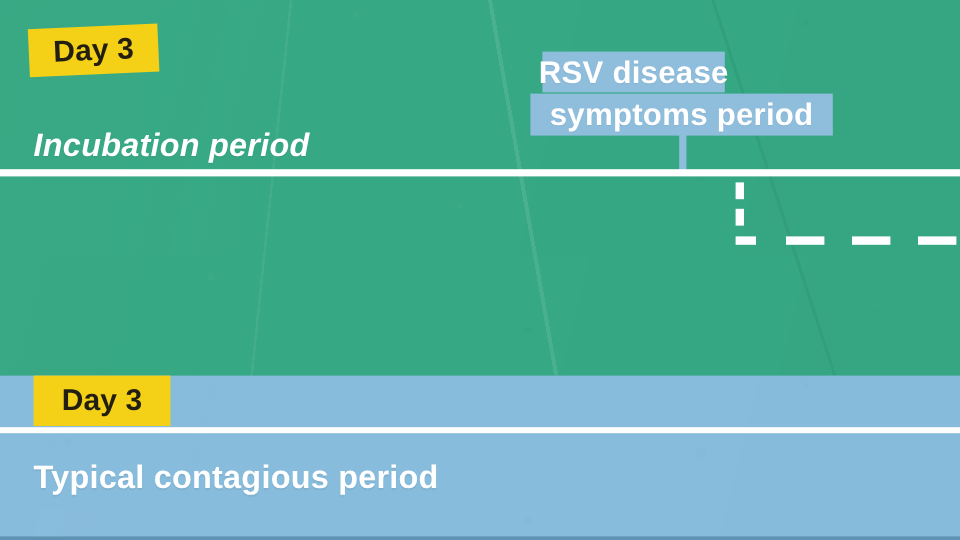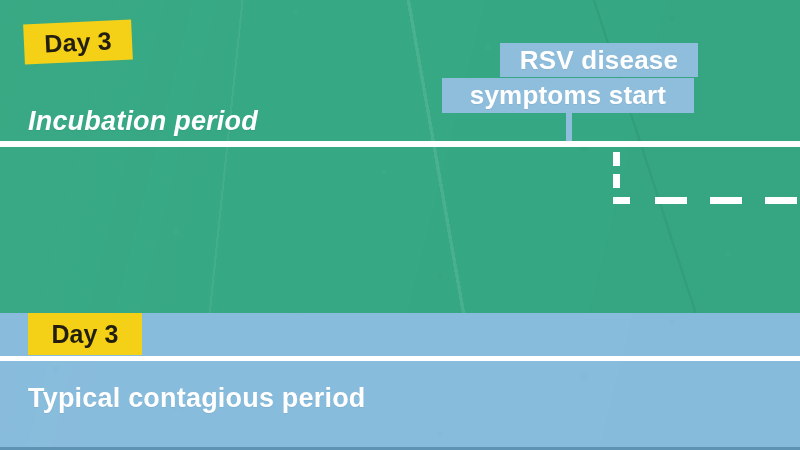--- a/index.html
+++ b/index.html
@@ -150,23 +150,23 @@
     font-weight: bold;
     font-size: 26px;
     letter-spacing: .2px;
     white-space: nowrap;
     display: flex;
     align-items: center;
     justify-content: center;
     text-shadow: 0 1px 1px rgba(0,0,0,.05);
   }
   .callout-line-1 {
-    left: 500px;
+    left: 452px;
     top: 43px;
-    width: 198px;
+    width: 152px;
     height: 34px;
   }
   .callout-line-2 {
     left: 442px;
     top: 78px;
     width: 252px;
     height: 35px;
   }
   .callout-stem {
     position: absolute;
@@ -218,21 +218,21 @@
     <div class="grain"></div>
     <div class="grain-streaks"></div>
   </div>
 
   <div class="day-badge day-badge-top">Day 3</div>
 
   <div class="section-label label-incubation">Incubation period</div>
 
   <div class="callout">
     <div class="callout-line callout-line-1">RSV disease</div>
-    <div class="callout-line callout-line-2">symptoms start</div>
+    <div class="callout-line callout-line-2">symptoms period</div>
     <div class="callout-stem"></div>
   </div>
 
   <div class="rule-white rule-incubation-end"></div>
 
   <div class="dash-v-wrap">
     <div class="dash-v dash-v-1"></div>
     <div class="dash-v dash-v-2"></div>
   </div>
 

